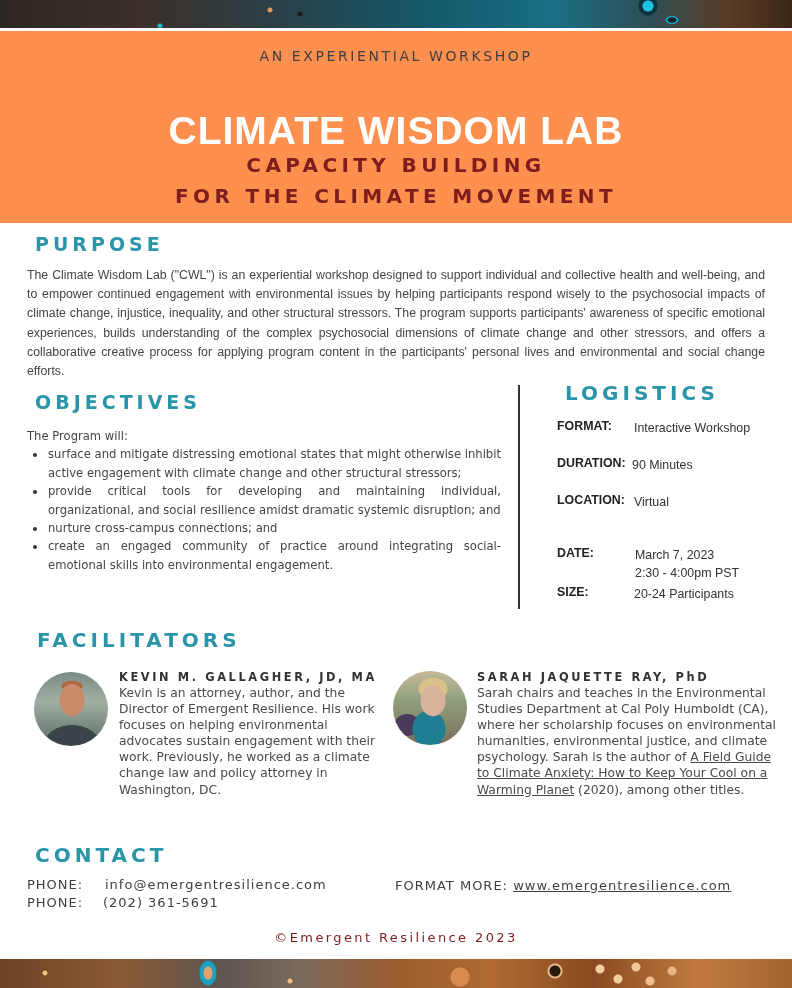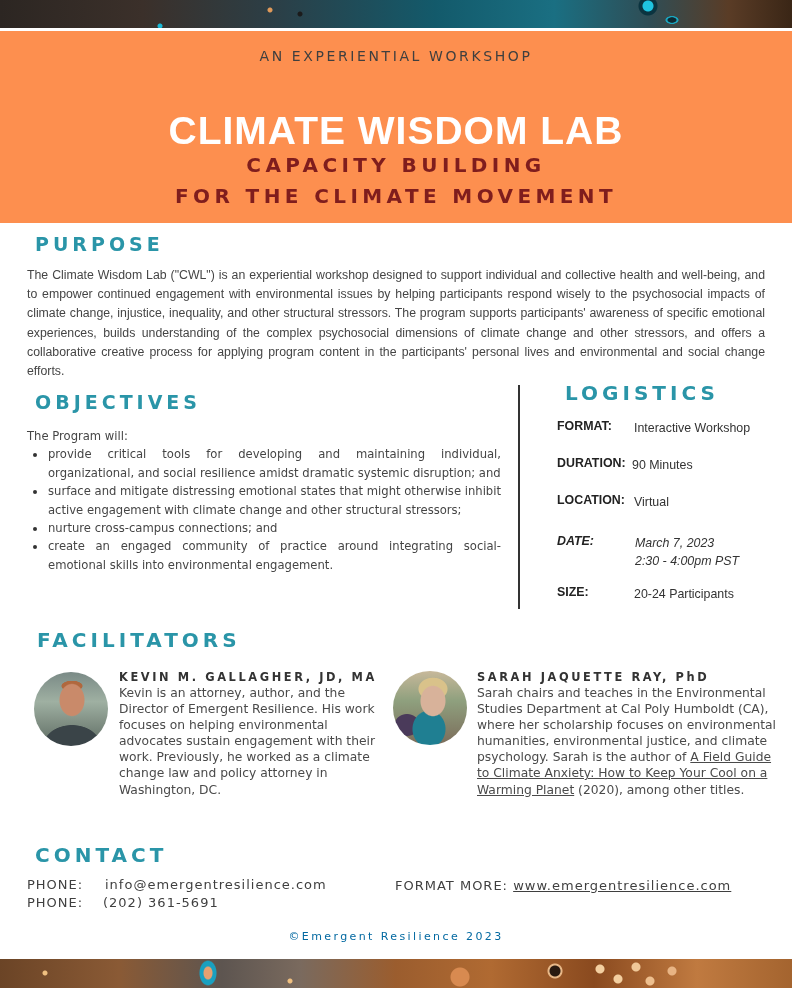--- a/index.html
+++ b/index.html
@@ -104,21 +104,21 @@
         radial-gradient(ellipse 16px 14px at 14px 54px, #4a3a5a 0 12px, transparent 13px),
         linear-gradient(180deg, #c7b89a 0%, #8fa07e 40%, #7b6c5a 100%);
     }
 
     .contact-line { position: absolute; font-size: 13px; letter-spacing: 1px; color: #3f3f3f; white-space: nowrap; }
     .contact-line .k { display: inline-block; }
     .learn-more a { color: #3f3f3f; text-decoration: underline; text-align: right; }
 
     .copyright {
       position: absolute; top: 930px; left: 0; width: 792px; text-align: center;
-      font-size: 11px; letter-spacing: 2.4px; color: #0369a1;
+      font-size: 13px; letter-spacing: 2.4px; color: #7f1d1d;
     }
   </style>
 </head>
 <body>
 
 <div class="strip strip-top"></div>
 
 <header class="hero">
   <div class="kicker">AN EXPERIENTIAL WORKSHOP</div>
   <h1 class="title">CLIMATE WISDOM LAB</h1>
@@ -128,41 +128,41 @@
   </div>
 </header>
 
 <h2 class="section-title" style="top:233px; left:27px;">PURPOSE</h2>
 <p class="purpose-text">The Climate Wisdom Lab ("CWL") is an experiential workshop designed to support individual and collective health and well-being, and to empower continued engagement with environmental issues by helping participants respond wisely to the psychosocial impacts of climate change, injustice, inequality, and other structural stressors. The program supports participants' awareness of specific emotional experiences, builds understanding of the complex psychosocial dimensions of climate change and other stressors, and offers a collaborative creative process for applying program content in the participants' personal lives and environmental and social change efforts.</p>
 
 <h2 class="section-title" style="top:391px; left:27px;">OBJECTIVES</h2>
 <div class="objectives">
   <div>The Program will:</div>
   <ul>
+    <li>surface and mitigate distressing emotional states that might otherwise inhibit active engagement with climate change and other structural stressors;</li>
     <li>provide critical tools for developing and maintaining individual, organizational, and social resilience amidst dramatic systemic disruption; and</li>
-    <li>surface and mitigate distressing emotional states that might otherwise inhibit active engagement with climate change and other structural stressors;</li>
     <li>nurture cross-campus connections; and</li>
     <li>create an engaged community of practice around integrating social-emotional skills into environmental engagement.</li>
   </ul>
 </div>
 
 <div class="divider"></div>
 
 <h2 class="section-title" style="top:381px; left:557px; font-size:20px;">LOGISTICS</h2>
 <div class="logistics">
   <div class="log-row" style="top:7px;">
     <span class="k" style="width:77px;">FORMAT:</span><span class="v">Interactive Workshop</span>
   </div>
   <div class="log-row" style="top:44px;">
     <span class="k" style="width:75px;">DURATION:</span><span class="v">90 Minutes</span>
   </div>
   <div class="log-row" style="top:81px;">
     <span class="k" style="width:77px;">LOCATION:</span><span class="v">Virtual</span>
   </div>
-  <div class="log-row" style="top:122px;font-style:italic;">
+  <div class="log-row" style="top:134px;">
     <span class="k" style="width:78px;">DATE:</span><span class="v"><span>March 7, 2023</span><br><span>2:30 - 4:00pm PST</span></span>
   </div>
   <div class="log-row" style="top:173px;">
     <span class="k" style="width:77px;">SIZE:</span><span class="v">20-24 Participants</span>
   </div>
 </div>
 
 <h2 class="section-title" style="top:628px; left:29px; font-size:20px;">FACILITATORS</h2>
 
 <div class="avatar avatar-kevin"></div>

